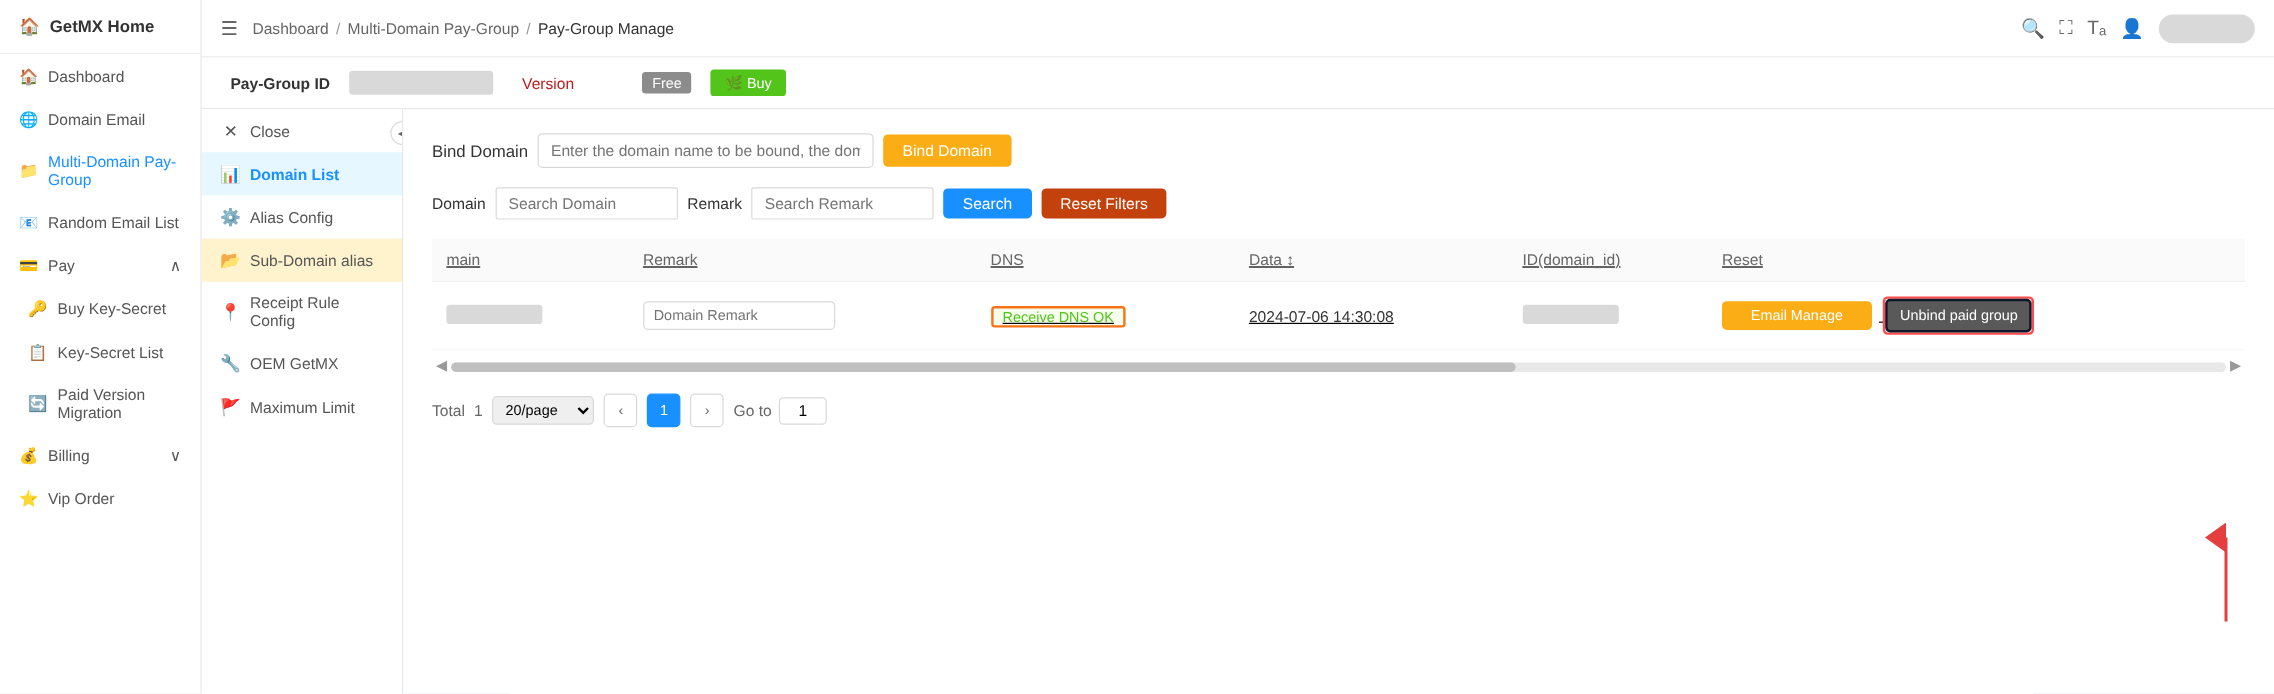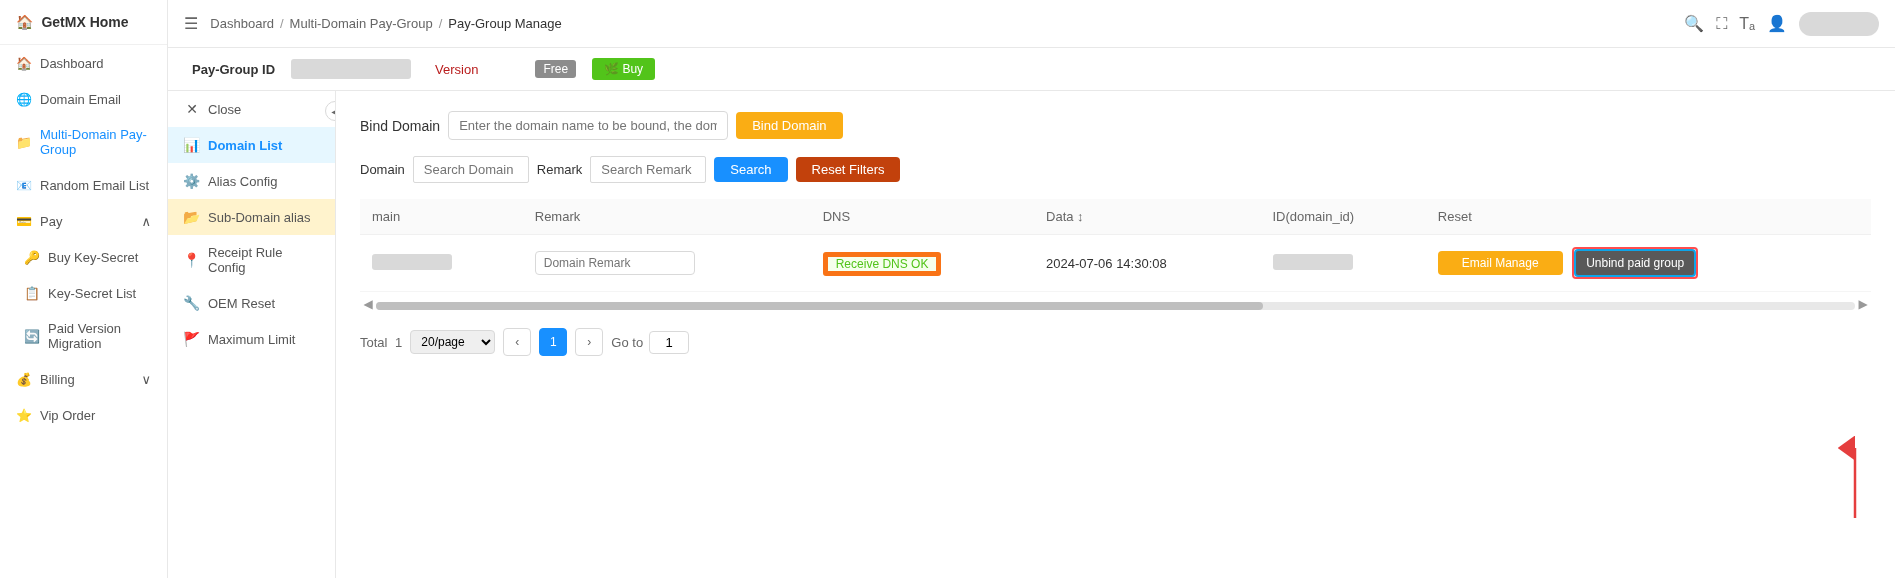--- a/index.html
+++ b/index.html
@@ -49,32 +49,32 @@
 
     
     .bind-domain-row { display: flex; align-items: center; gap: 8px; margin-bottom: 16px; }
     .bind-domain-label { font-size: 14px; color: #333; font-weight: 500; }
     .bind-domain-input { width: 280px; padding: 6px 10px; border: 1px solid #d9d9d9; border-radius: 4px; font-size: 13px; color: #999; }
     .btn-bind-domain { background: #faad14; color: #fff; border: none; padding: 6px 16px; border-radius: 4px; cursor: pointer; font-size: 13px; font-weight: 500; }
 
     
     .filter-row { display: flex; align-items: center; gap: 8px; margin-bottom: 16px; }
     .filter-label { color: #333; font-size: 13px; }
-    .filter-input { padding: 5px 10px; border: 1px solid #d9d9d9; border-radius: 2px; font-size: 13px; width: 116px; }
+    .filter-input { padding: 5px 10px; border: 1px solid #d9d9d9; border-radius: 2px; font-size: 13px; width: 152px; }
     .btn-search { background: #1890ff; color: #fff; border: none; padding: 5px 16px; border-radius: 4px; cursor: pointer; font-size: 13px; }
     .btn-reset { background: #c2410c; color: #fff; border: none; padding: 5px 16px; border-radius: 4px; cursor: pointer; font-size: 13px; }
 
     
     .table-container { width: 100%; overflow-x: auto; }
-    table { width: 100%; border-collapse: collapse; min-width: 900px; }
+    table { width: 100%; border-collapse: collapse; min-width: 900px; text-decoration: underline; }
     th { padding: 10px 12px; text-align: left; color: #666; font-weight: 500; font-size: 13px; border-bottom: 1px solid #f0f0f0; background: #fafafa; white-space: nowrap; }
     td { padding: 12px 12px; border-bottom: 1px solid #f5f5f5; font-size: 13px; color: #333; }
-    .dns-badge { background: #f6ffed; color: #52c41a; border: 5px solid #f97316; padding: 0 8px; border-radius: 3px; font-size: 12px; white-space: nowrap; }
+    .dns-badge { background: #f6ffed; color: #52c41a; border: 2px solid #f97316; padding: 0 8px; border-radius: 3px; font-size: 12px; white-space: nowrap; }
     .btn-email-manage { background: #faad14; color: #fff; border: none; padding: 5px 24px; border-radius: 4px; cursor: pointer; font-size: 12px; margin-right: 6px; }
-    .btn-unbind { background: #595959; color: #fff; border: 2px solid #0ea5e9; padding: 5px 10px; border-radius: 4px; cursor: pointer; font-size: 12px; }
+    .btn-unbind { background: #595959; color: #fff; border: 2px solid #0f172a; padding: 5px 10px; border-radius: 4px; cursor: pointer; font-size: 12px; }
     .blurred-text { width: 80px; height: 16px; background: #d9d9d9; border-radius: 3px; display: inline-block; }
     .domain-remark-input { width: 160px; padding: 4px 8px; border: 1px solid #d9d9d9; border-radius: 4px; font-size: 12px; color: #999; }
 
     
     .pagination { display: flex; align-items: center; gap: 8px; margin-top: 16px; }
     .pagination-info { color: #666; font-size: 13px; }
     .pagination-size { display: flex; align-items: center; gap: 4px; }
     .pagination-size select { padding: 3px 6px; border: 1px solid #d9d9d9; border-radius: 4px; font-size: 12px; }
     .pagination-btn { width: 28px; height: 28px; border: 1px solid #d9d9d9; background: #fff; border-radius: 4px; cursor: pointer; display: flex; align-items: center; justify-content: center; font-size: 12px; color: #666; }
     .pagination-btn.active { background: #1890ff; color: #fff; border-color: #1890ff; }
@@ -199,21 +199,21 @@
       <div class="panel-item" style="background:#fff3cd;">
         <span class="icon">📂</span>
         <span>Sub-Domain alias</span>
       </div>
       <div class="panel-item">
         <span class="icon">📍</span>
         <span>Receipt Rule Config</span>
       </div>
       <div class="panel-item">
         <span class="icon">🔧</span>
-        <span>OEM Reset</span>
+        <span>OEM GetMX</span>
       </div>
       <div class="panel-item">
         <span class="icon">🚩</span>
         <span>Maximum Limit</span>
       </div>
     </div>
 
     <div class="right-panel" style="position:relative;">
 
       <div class="bind-domain-row">

